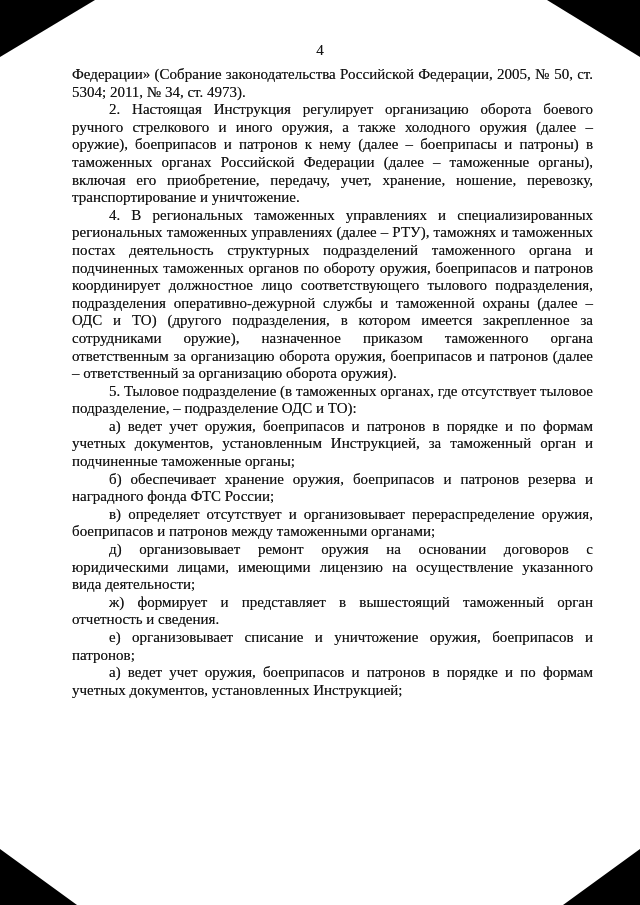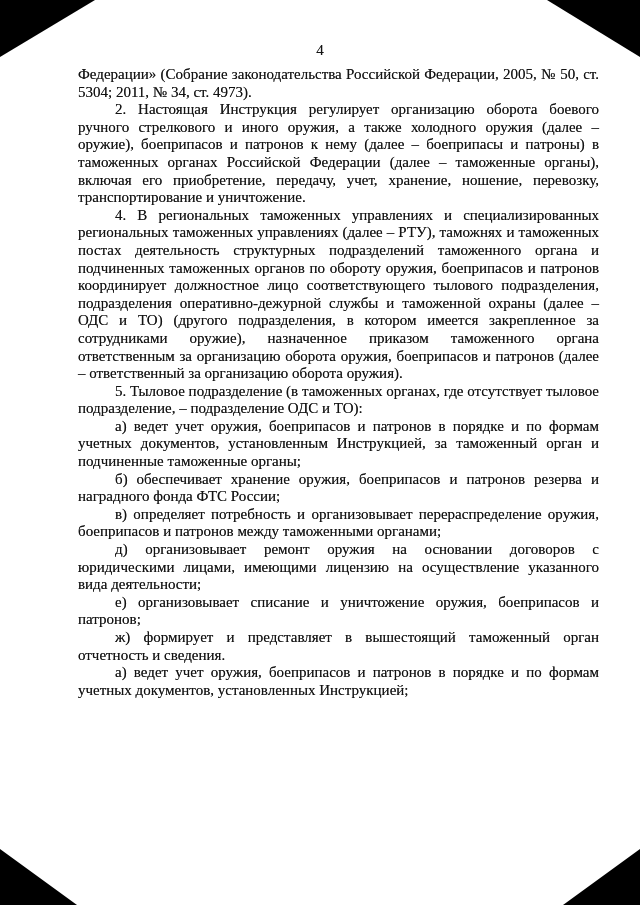--- a/index.html
+++ b/index.html
@@ -17,21 +17,21 @@
   .corner.tr{top:0;right:0;width:93px;height:57px;clip-path:polygon(0 0,100% 0,100% 100%);}
   .corner.bl{bottom:0;left:0;width:77px;height:56px;clip-path:polygon(0 0,0 100%,100% 100%);}
   .corner.br{bottom:0;right:0;width:77px;height:56px;clip-path:polygon(100% 0,100% 100%,0 100%);}
 
   .page-number{
     position:absolute;top:42px;left:0;width:640px;
     text-align:center;font-size:15px;
     text-shadow:0 0 .45px rgba(0,0,0,.6);
   }
   .content{
-    position:absolute;top:66px;left:78px;width:521px;
+    position:absolute;top:66px;left:72px;width:521px;
   }
   .para{
     margin:0;padding:0;
     font-size:15px;line-height:17.6px;
     text-align:justify;text-indent:37px;
     hyphens:none;
     text-shadow:0 0 .45px rgba(0,0,0,.6);
   }
   .para.no-indent{text-indent:0;}
 </style>
@@ -46,19 +46,19 @@
 
   <div class="page-number">4</div>
 
   <div class="content" id="doc-body">
       <p class="para no-indent">Федерации» (Собрание законодательства Российской Федерации, 2005, № 50, ст. 5304; 2011, № 34, ст. 4973).</p>
       <p class="para">2. Настоящая Инструкция регулирует организацию оборота боевого ручного стрелкового и иного оружия, а также холодного оружия (далее – оружие), боеприпасов и патронов к нему (далее – боеприпасы и патроны) в таможенных органах Российской Федерации (далее – таможенные органы), включая его приобретение, передачу, учет, хранение, ношение, перевозку, транспортирование и уничтожение.</p>
       <p class="para">4. В региональных таможенных управлениях и специализированных региональных таможенных управлениях (далее – РТУ), таможнях и таможенных постах деятельность структурных подразделений таможенного органа и подчиненных таможенных органов по обороту оружия, боеприпасов и патронов координирует должностное лицо соответствующего тылового подразделения, подразделения оперативно-дежурной службы и таможенной охраны (далее – ОДС и ТО) (другого подразделения, в котором имеется закрепленное за сотрудниками оружие), назначенное приказом таможенного органа ответственным за организацию оборота оружия, боеприпасов и патронов (далее – ответственный за организацию оборота оружия).</p>
       <p class="para">5. Тыловое подразделение (в таможенных органах, где отсутствует тыловое подразделение, – подразделение ОДС и ТО):</p>
       <p class="para">а) ведет учет оружия, боеприпасов и патронов в порядке и по формам учетных документов, установленным Инструкцией, за таможенный орган и подчиненные таможенные органы;</p>
       <p class="para">б) обеспечивает хранение оружия, боеприпасов и патронов резерва и наградного фонда ФТС России;</p>
-      <p class="para">в) определяет потребность и организовывает перераспределение оружия, боеприпасов и патронов между таможенными органами;</p>
+      <p class="para">в) определяет отсутствует и организовывает перераспределение оружия, боеприпасов и патронов между таможенными органами;</p>
       <p class="para">д) организовывает ремонт оружия на основании договоров с юридическими лицами, имеющими лицензию на осуществление указанного вида деятельности;</p>
+      <p class="para">ж) формирует и представляет в вышестоящий таможенный орган отчетность и сведения.</p>
       <p class="para">е) организовывает списание и уничтожение оружия, боеприпасов и патронов;</p>
-      <p class="para">ж) формирует и представляет в вышестоящий таможенный орган отчетность и сведения.</p>
       <p class="para">а) ведет учет оружия, боеприпасов и патронов в порядке и по формам учетных документов, установленных Инструкцией;</p>
     </div>
 </div>
 
 </body></html>

